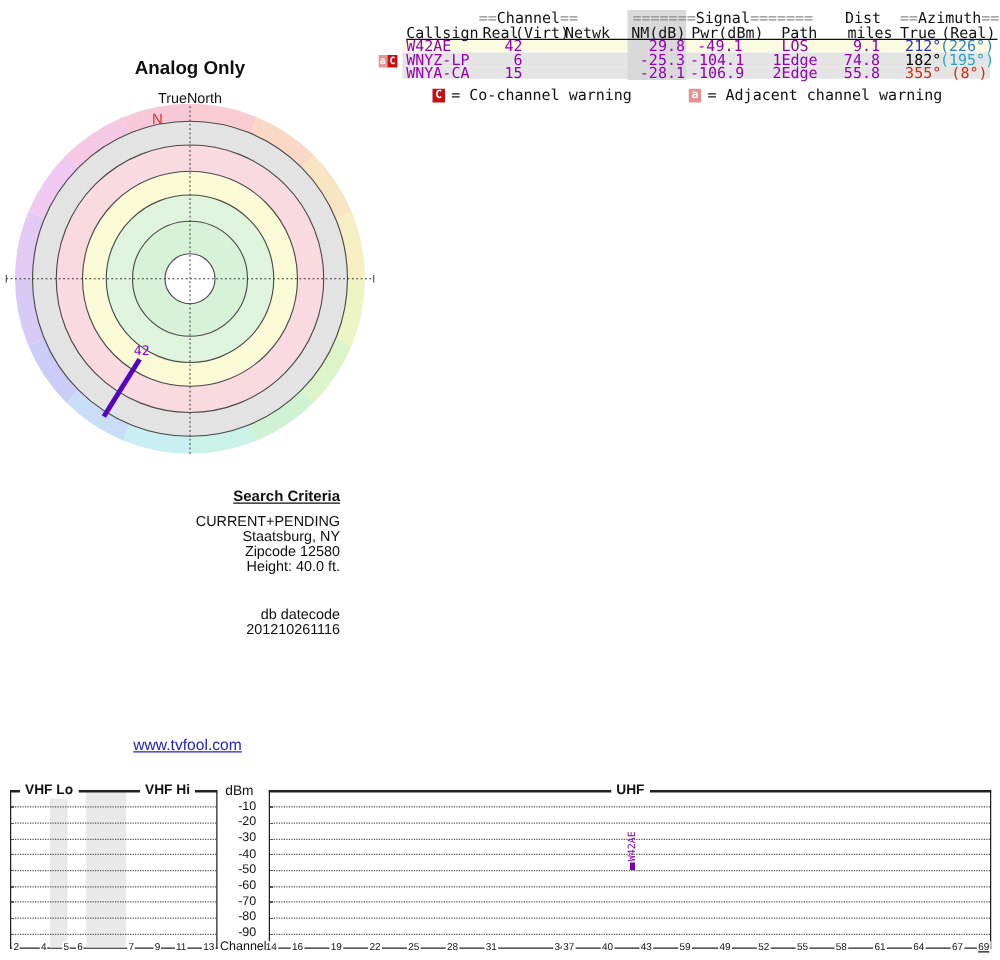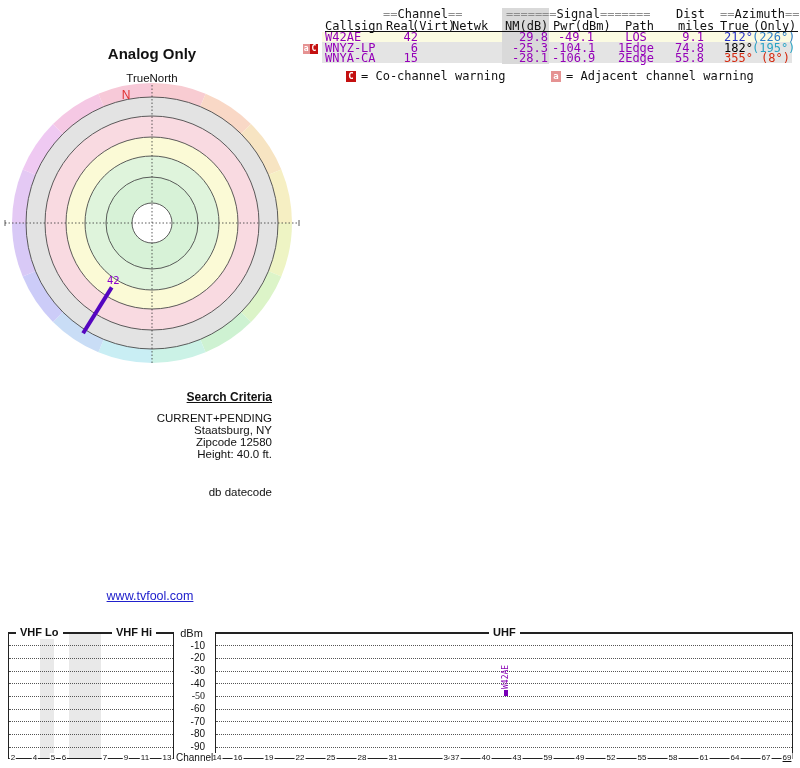--- a/index.html
+++ b/index.html
@@ -123,21 +123,21 @@
 
     <span class="tc c-call" style="top:20.5px">Callsign</span>
     <span class="tc" style="left:386px;top:20.5px">Real</span>
     <span class="tc" style="left:412px;top:20.5px">(Virt)</span>
     <span class="tc" style="left:452px;top:20.5px">Netwk</span>
     <span class="tc" style="left:505px;top:20.5px">NM(dB)</span>
     <span class="tc" style="left:553px;top:20.5px">Pwr(dBm)</span>
     <span class="tc" style="left:625px;top:20.5px">Path</span>
     <span class="tc" style="left:678px;top:20.5px">miles</span>
     <span class="tc" style="left:720px;top:20.5px">True</span>
-    <span class="tc" style="left:753px;top:20.5px">(Only)</span>
+    <span class="tc" style="left:753px;top:20.5px">(Real)</span>
     <div class="hunder"></div>
 
     <span class="tc c-call purple" style="top:32.3px">W42AE</span>
     <span class="tc c-real purple" style="top:32.3px">42</span>
     <span class="tc c-nm purple" style="top:32.3px">29.8</span>
     <span class="tc c-pwr purple" style="top:32.3px">-49.1</span>
     <span class="tc c-path purple" style="top:32.3px">LOS</span>
     <span class="tc c-miles purple" style="top:32.3px">9.1</span>
     <span class="tc c-true az1t" style="top:32.3px">212°</span>
     <span class="tc c-magn az1m" style="top:32.3px">(226°)</span>
@@ -169,20 +169,21 @@
   </div>
 
   <div class="criteria">
     <span class="ctitle">Search Criteria</span>
     <div class="cline">CURRENT+PENDING</div>
     <div class="cline">Staatsburg, NY</div>
     <div class="cline">Zipcode 12580</div>
     <div class="cline">Height: 40.0 ft.</div>
     <div class="dbblock">
       <div class="cline">db datecode</div>
+      <div class="cline">201210261116</div>
     </div>
   </div>
 
   <a class="sitelink" href="#">www.tvfool.com</a>
 
   <div>
     <div class="topline" id="vhf-topline"></div>
     <div class="topline" id="uhf-topline"></div>
     <span class="bandlabel" style="left:16px">VHF Lo</span>
     <span class="bandlabel" style="left:112px">VHF Hi</span>
@@ -216,21 +217,21 @@
           <div class="gridline" style="top: 100.99px;"></div>
           <div class="gridline" style="top: 113.66px;"></div>
         </div>
     </div>
 
     <div id="y-axis-labels">
         <div class="ylab" style="top: 639.8px;">-10</div>
         <div class="ylab" style="top: 652.47px;">-20</div>
         <div class="ylab" style="top: 665.14px;">-30</div>
         <div class="ylab" style="top: 677.81px;">-40</div>
-        <div class="ylab" style="top: 690.48px; font-family: Liberation Serif, serif;">-50</div>
+        <div class="ylab" style="top: 690.48px;">-50</div>
         <div class="ylab" style="top: 703.15px;">-60</div>
         <div class="ylab" style="top: 715.82px;">-70</div>
         <div class="ylab" style="top: 728.49px;">-80</div>
         <div class="ylab" style="top: 741.16px;">-90</div>
       </div>
     <div id="vhf-axis">
         <span class="chnum" style="left: 13px;">2</span>
         <span class="chnum" style="left: 35px;">4</span>
         <span class="chnum" style="left: 53px;">5</span>
         <span class="chnum" style="left: 64px;">6</span>

